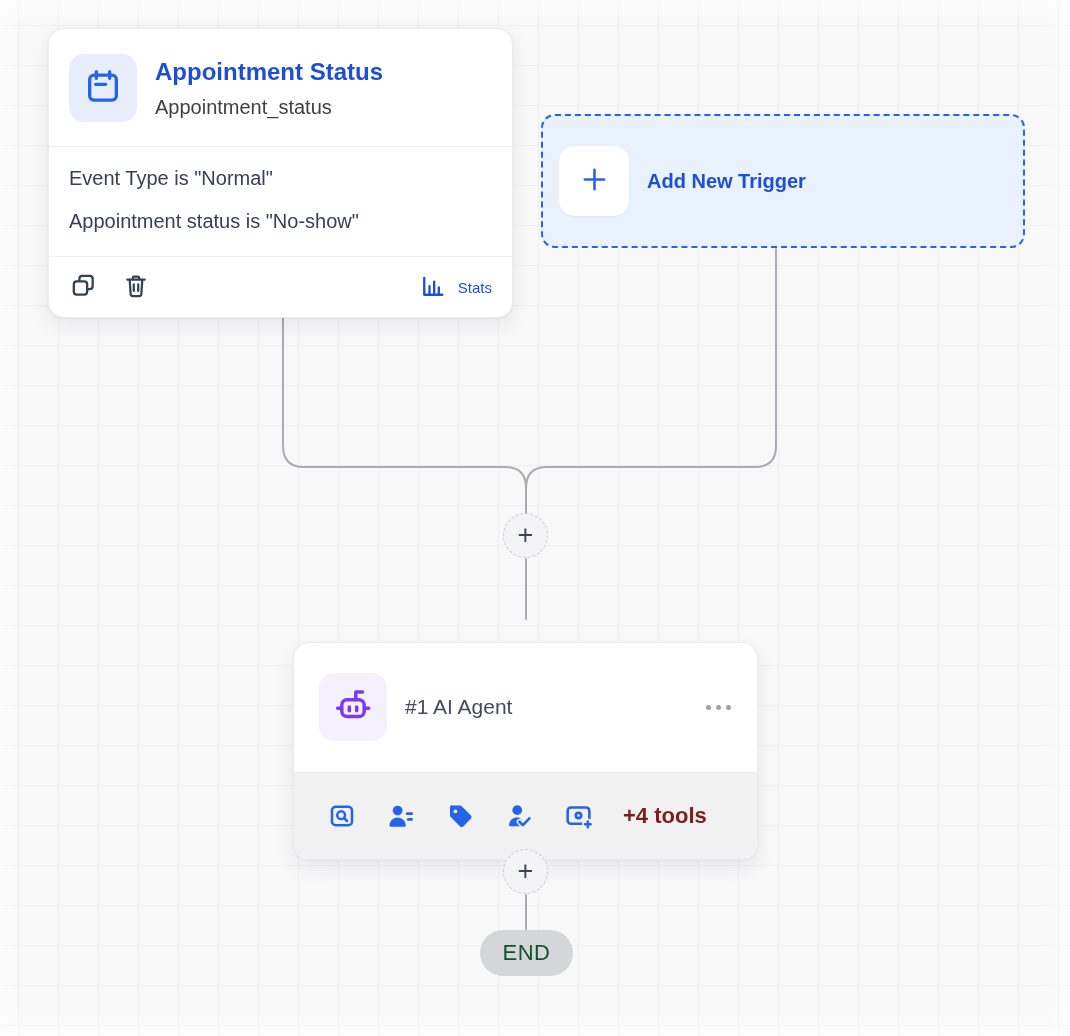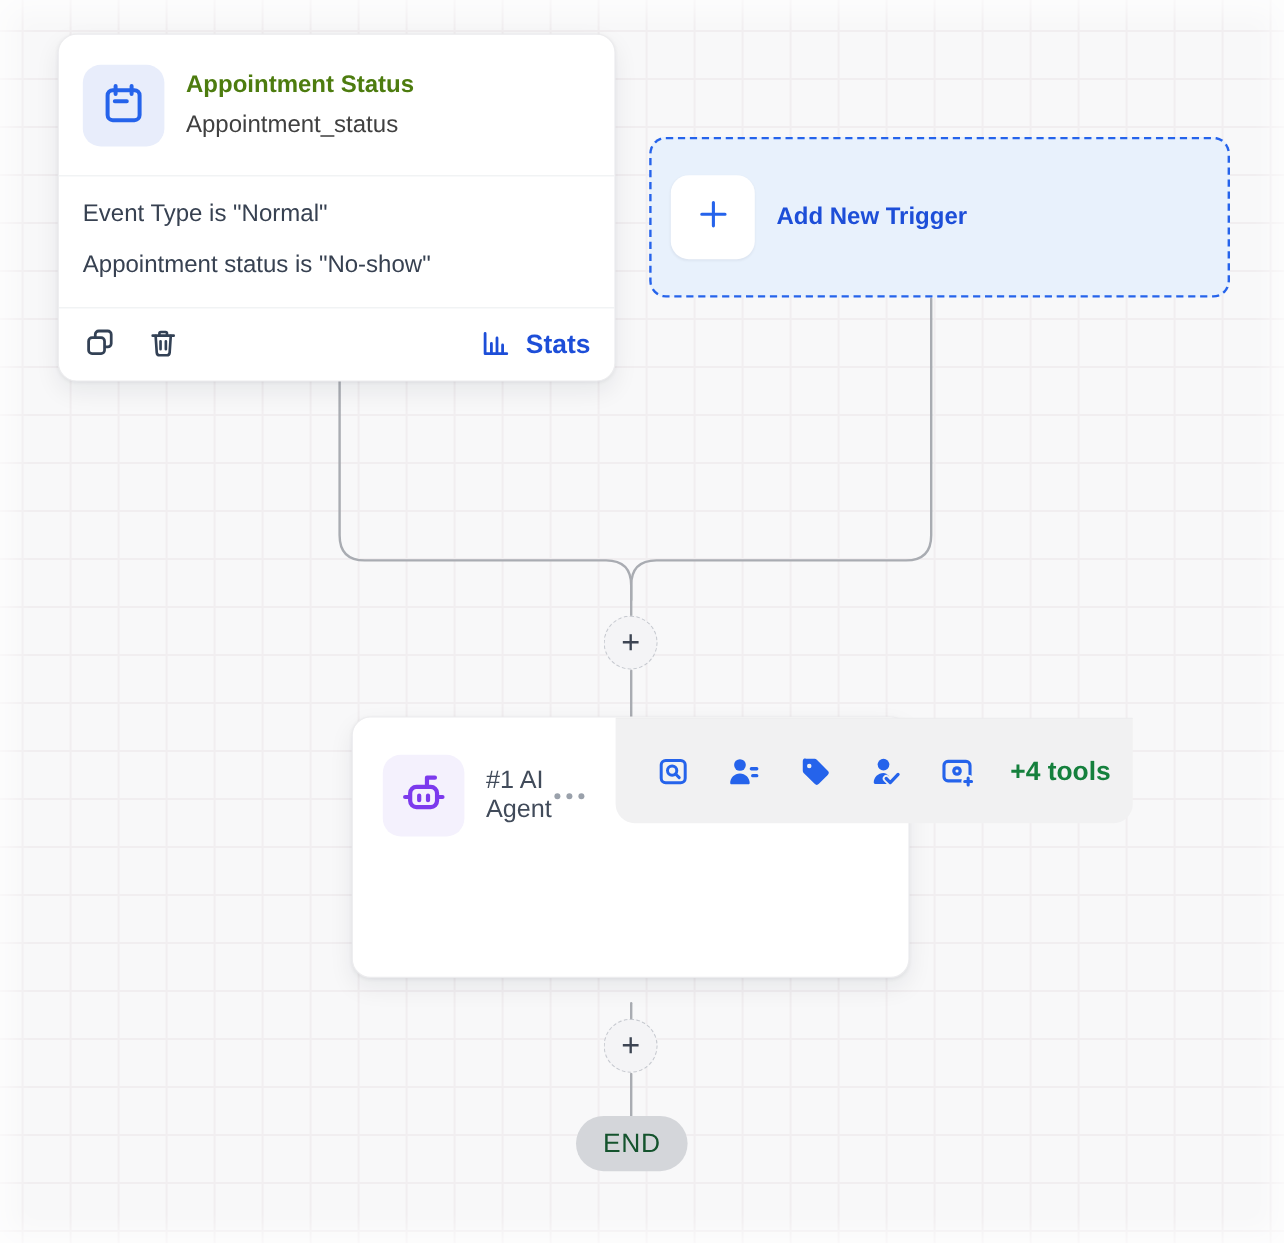--- a/index.html
+++ b/index.html
@@ -25,50 +25,50 @@
   }
 
   
   .trigger-card { left:48px; top:28px; width:465px; height:290px; display:flex; flex-direction:column; }
   .trigger-header { display:flex; align-items:center; gap:18px; padding:25px 20px 24px 20px; }
   .icon-tile { width:68px; height:68px; border-radius:15px; display:flex; align-items:center; justify-content:center; flex:0 0 auto; }
   .tile-blue { background:#e8edfb; }
   .tile-purple { background:#f4f1fd; }
   .tile-white { background:#ffffff; }
   .trigger-titles { display:flex; flex-direction:column; gap:10px; }
-  .trigger-title { font-size:20px; font-weight:700; color:#4d7c0f; }
+  .trigger-title { font-size:24px; font-weight:700; color:#1d4ed8; }
   .trigger-subtitle { font-size:20px; color:#404040; }
   .divider { height:1px; background:#eef0f2; flex:0 0 auto; }
   .trigger-body { padding:19px 20px; display:flex; flex-direction:column; gap:18px; flex:1; }
   .filter-line { font-size:20px; color:#374151; line-height:25px; }
   .trigger-footer { height:60px; display:flex; align-items:center; padding:0 20px; gap:24px; }
   .icon-btn { display:flex; align-items:center; justify-content:center; cursor:pointer; background:none; border:none; }
   .stats-btn { margin-left:auto; display:flex; align-items:center; gap:11px; cursor:pointer; background:none; border:none; }
-  .stats-label { font-size:22px; font-weight:700; color:#1d4ed8; }
+  .stats-label { font-size:15px; font-weight:400; color:#1d4ed8; }
 
   
   .add-trigger {
     position:absolute; left:541px; top:114px; width:484px; height:134px;
     background:#e8f1fc; border:2px dashed #2563eb; border-radius:14px;
     display:flex; align-items:center; gap:18px; padding-left:16px; cursor:pointer; z-index:5;
   }
   .add-trigger .icon-tile { width:70px; height:70px; box-shadow:0 1px 2px rgba(16,24,40,.05); }
   .add-trigger-label { font-size:20px; font-weight:700; color:#1d4ed8; }
 
   
-  .agent-card { left:293px; top:597px; width:465px; height:218px; display:flex; }
+  .agent-card { left:293px; top:642px; width:465px; height:218px; display:flex; flex-direction:column; }
   .agent-header { height:130px; display:flex; align-items:center; padding:0 24px 0 25px; }
   .agent-title { font-size:21px; color:#414b5a; margin-left:18px; }
   .ellipsis-btn { margin-left:auto; display:flex; gap:5px; align-items:center; background:none; border:none; cursor:pointer; padding:6px 2px; }
   .ellipsis-btn i { width:5px; height:5px; border-radius:50%; background:#9aa1ab; }
   .agent-footer {
     height:88px; background:#f1f1f2; border-top:1px solid #e9eaec; border-radius:0 0 16px 16px;
     display:flex; align-items:center; padding:0 18px 0 33px; gap:29px;
   }
-  .tools-more { font-size:22px; font-weight:700; color:#15803d; white-space:nowrap; }
+  .tools-more { font-size:22px; font-weight:700; color:#7f1d1d; white-space:nowrap; }
 
   
   .plus-node {
     position:absolute; width:45px; height:45px; border-radius:50%;
     background:#f4f4f6; border:1.6px dashed #c8cbd1;
     display:flex; align-items:center; justify-content:center;
     font-size:27px; font-weight:400; color:#3d4553; cursor:pointer; z-index:5; line-height:1;
   }
   .plus-node-1 { left:503px; top:513px; }
   .plus-node-2 { left:503px; top:849px; }

